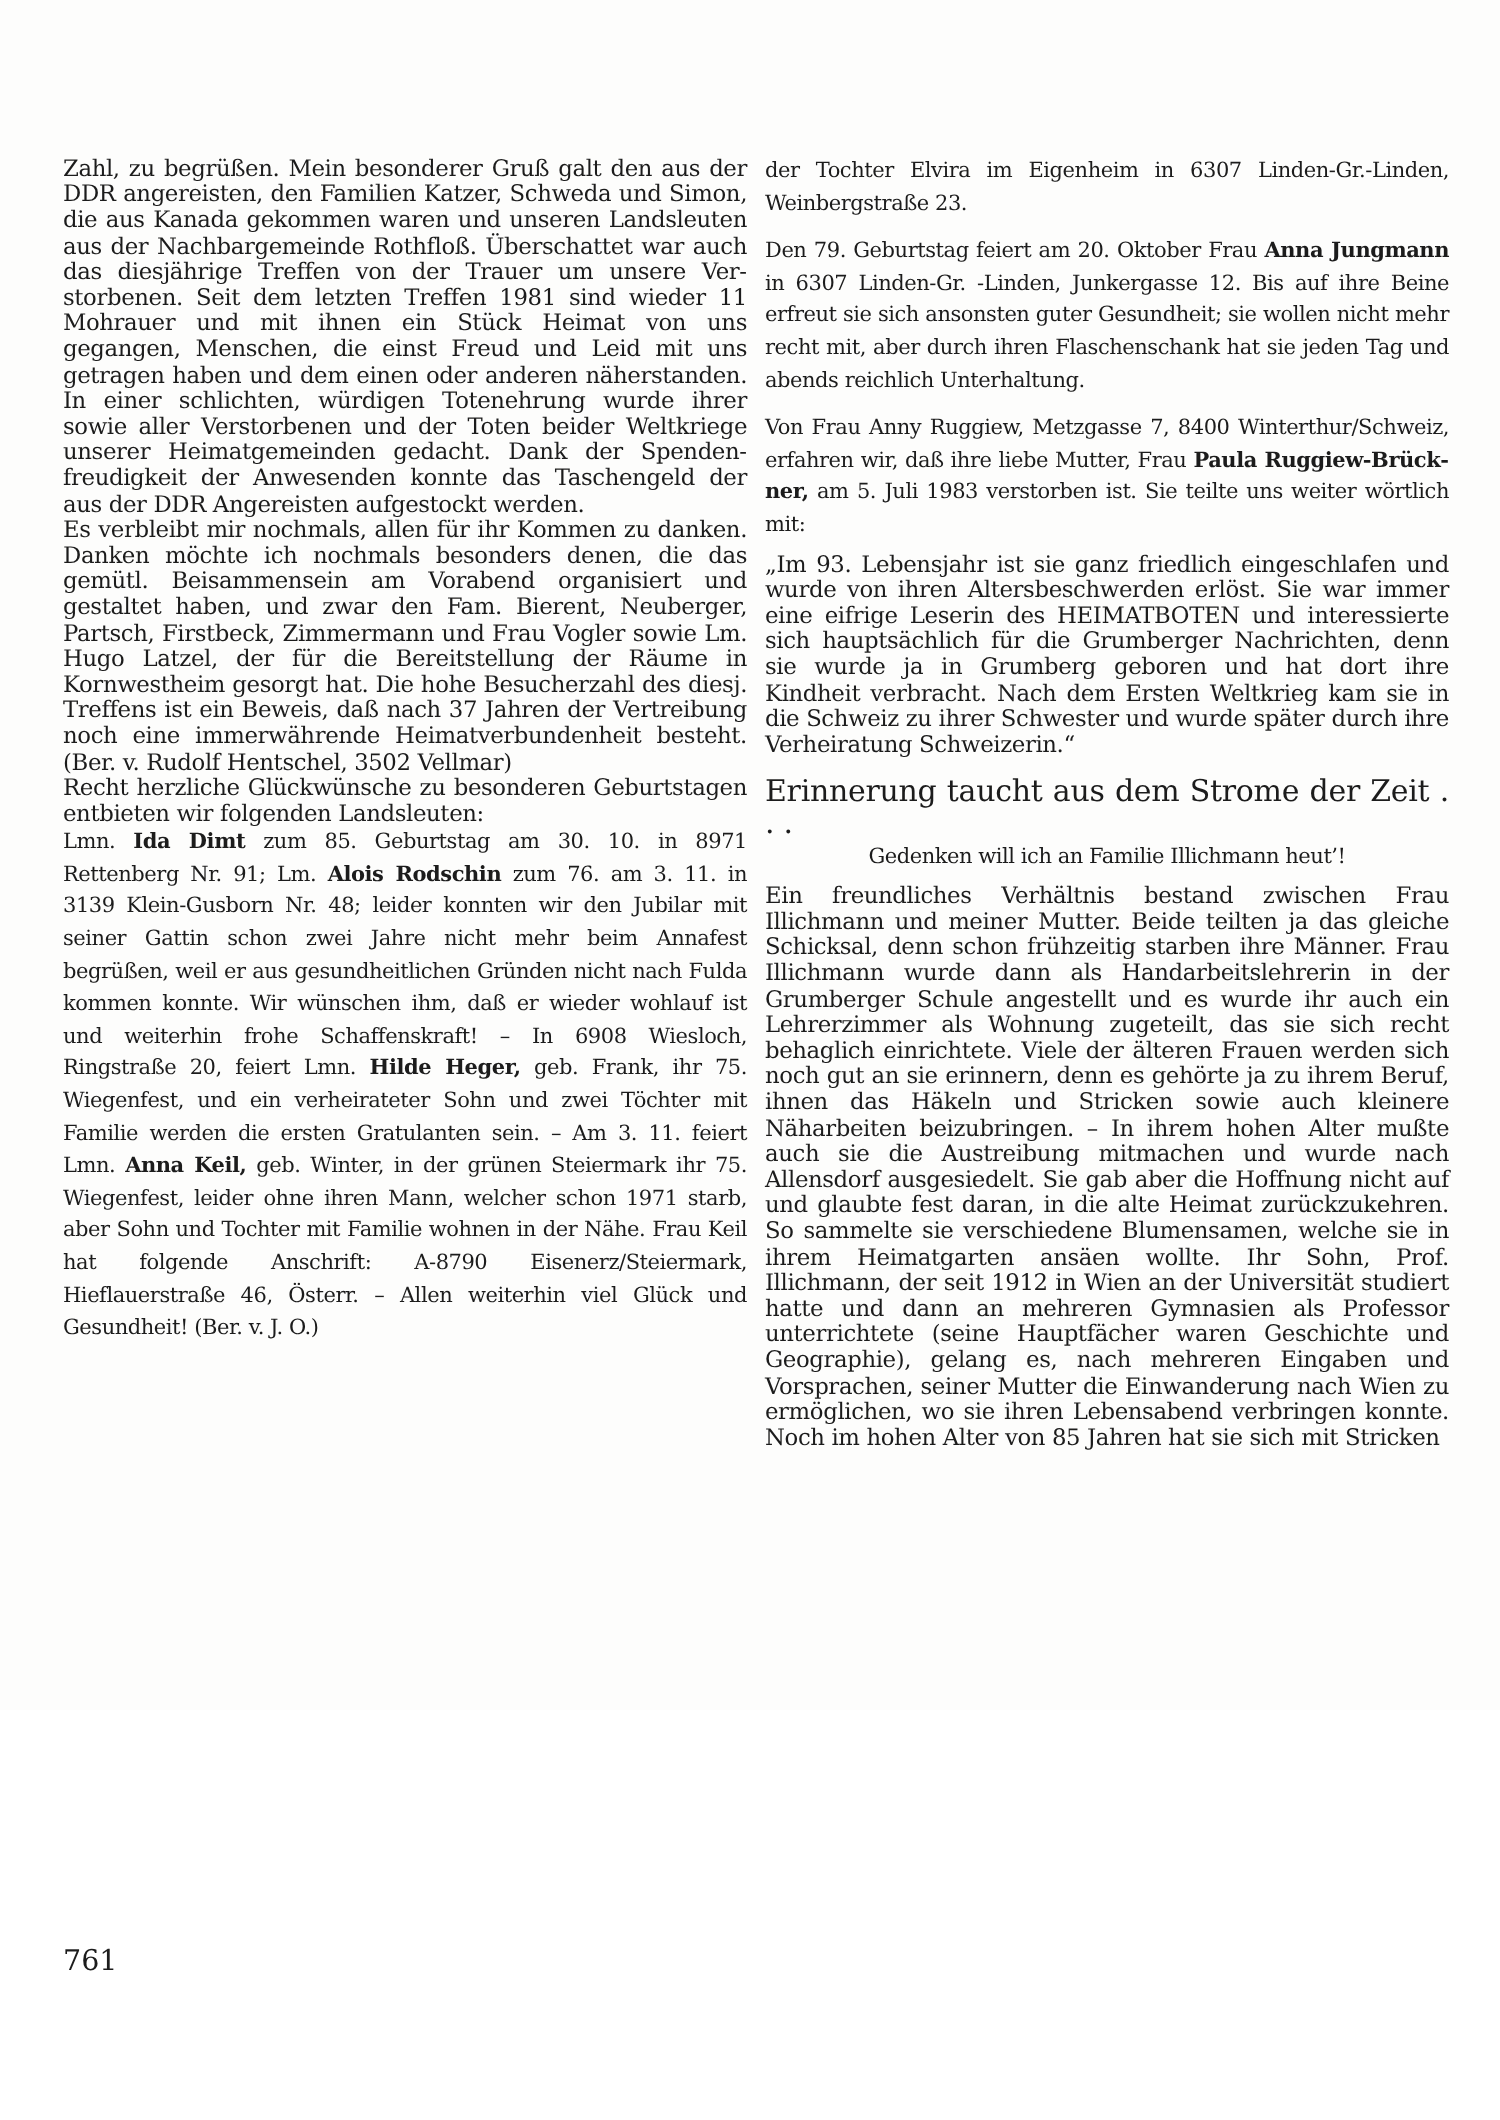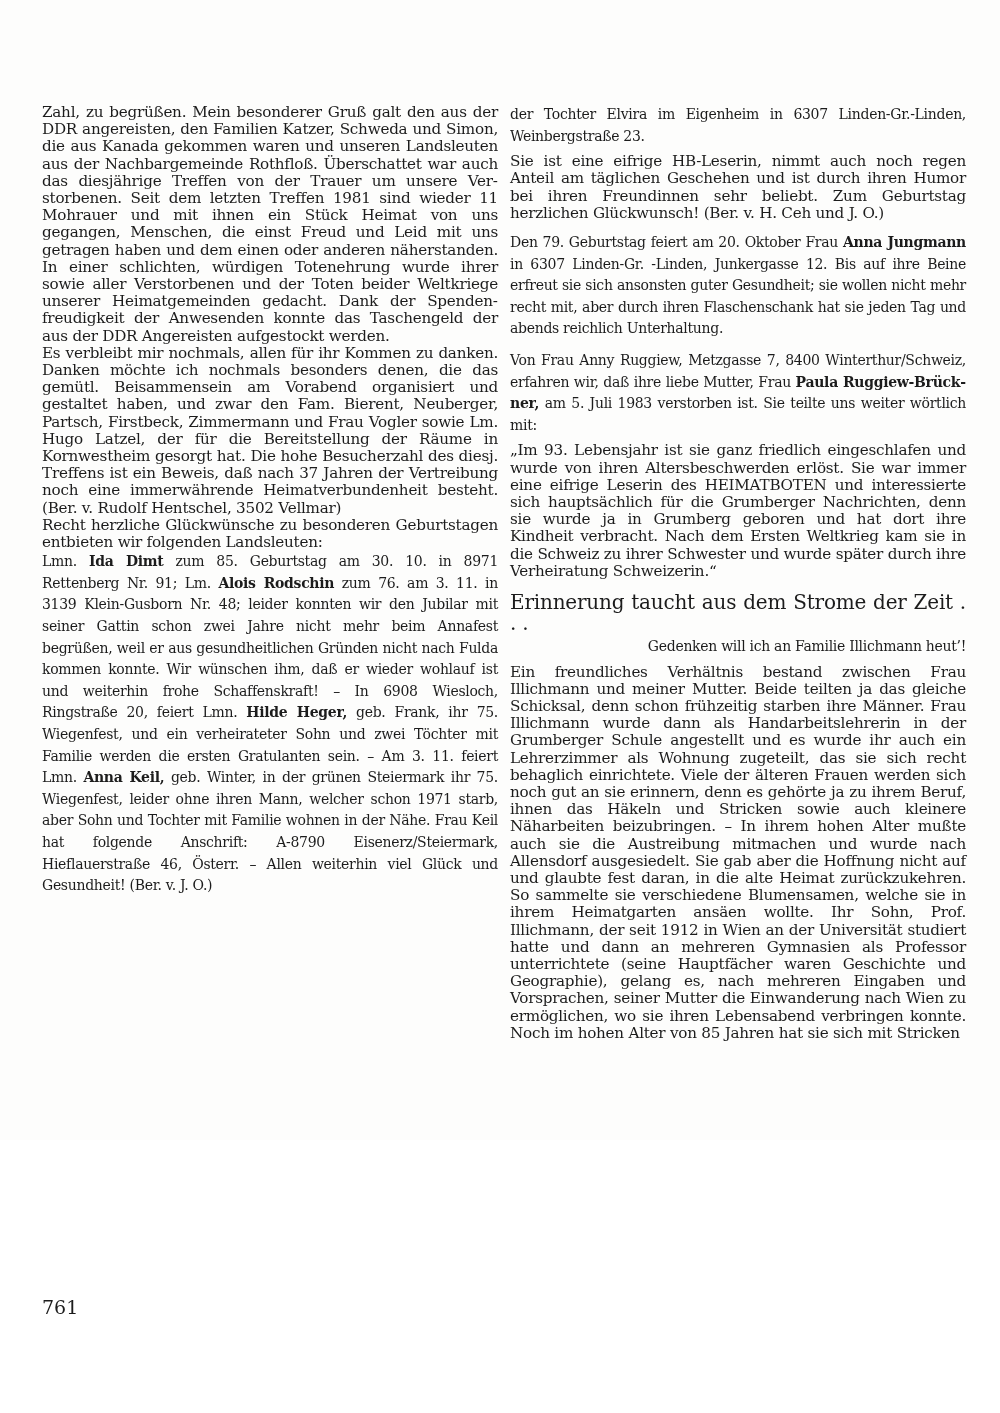--- a/index.html
+++ b/index.html
@@ -84,26 +84,25 @@
 
 
     <p class="small">Recht herzliche Glückwünsche zu besonderen Ge­burtstagen entbieten wir folgenden Landsleuten:</p>
 
     <p class="large"><span>Lmn. </span><b>Ida Dimt</b><span> zum 85. Geburtstag am 30. 10. in 8971 Rettenberg Nr. 91; Lm. </span><b>Alois Rod­schin</b><span> zum 76. am 3. 11. in 3139 Klein-Gusborn Nr. 48; leider konnten wir den Jubilar mit seiner Gattin schon zwei Jahre nicht mehr beim Annafest begrüßen, weil er aus gesund­heitlichen Gründen nicht nach Fulda kom­men konnte. Wir wünschen ihm, daß er wie­der wohlauf ist und weiterhin frohe Schaf­fenskraft! – In 6908 Wiesloch, Ringstraße 20, feiert Lmn. </span><b>Hilde Heger,</b><span> geb. Frank, ihr 75. Wiegenfest, und ein verheirateter Sohn und zwei Töchter mit Familie werden die ersten Gratulanten sein. – Am 3. 11. feiert Lmn. </span><b>Anna Keil,</b><span> geb. Winter, in der grünen Steier­mark ihr 75. Wiegenfest, leider ohne ihren Mann, welcher schon 1971 starb, aber Sohn und Tochter mit Familie wohnen in der Nähe. Frau Keil hat folgende Anschrift: A-8790 Ei­senerz/Steiermark, Hieflauerstraße 46, Österr. – Allen weiterhin viel Glück und Gesundheit! (Ber. v. J. O.)</span></p>
 
   </div>
 
   <div class="col col-right">
     <p class="large">der Tochter Elvira im Eigenheim in 6307 Linden-Gr.-Linden, Weinbergstraße 23.</p>
-    <p class="small gap-s">Sie ist eine eifrige HB-Leserin, nimmt auch noch regen Anteil am täglichen Geschehen und ist durch ihren Humor bei ihren Freundinnen sehr beliebt. Zum Geburtstag herzlichen Glückwunsch! (Ber. v. H. Ceh und J. O.)</p>
 
     <p class="large gap-m"><span>Den 79. Geburtstag feiert am 20. Oktober Frau </span><b>Anna Jungmann</b><span> in 6307 Linden-Gr. -Linden, Junkergasse 12. Bis auf ihre Beine erfreut sie sich ansonsten guter Gesundheit; sie wollen nicht mehr recht mit, aber durch ihren Flaschenschank hat sie jeden Tag und abends reichlich Unterhaltung.</span></p>
 
     <p class="large gap-m"><span>Von Frau Anny Ruggiew, Metzgasse 7, 8400 Winterthur/Schweiz, erfahren wir, daß ihre liebe Mutter, Frau </span><b>Paula Ruggiew-Brück­ner,</b><span> am 5. Juli 1983 verstorben ist. Sie teilte uns weiter wörtlich mit:</span></p>
     <p class="small gap-s">„Im 93. Lebensjahr ist sie ganz friedlich eingeschla­fen und wurde von ihren Altersbeschwerden erlöst. Sie war immer eine eifrige Leserin des HEIMATBO­TEN und interessierte sich hauptsächlich für die Grumberger Nachrichten, denn sie wurde ja in Grumberg geboren und hat dort ihre Kindheit verbracht. Nach dem Ersten Weltkrieg kam sie in die Schweiz zu ihrer Schwester und wurde später durch ihre Verheiratung Schweizerin.“</p>
 
     <h3 class="article-title">Erinnerung taucht aus dem Strome der Zeit . . .</h3>
-    <p class="large" style="text-align:right">Gedenken will ich an Familie Illichmann heut’!</p>
+    <p class="large" style="text-align:center">Gedenken will ich an Familie Illichmann heut’!</p>
     <p class="small gap-s">Ein freundliches Verhältnis bestand zwischen Frau Illichmann und meiner Mutter. Beide teilten ja das gleiche Schicksal, denn schon frühzeitig starben ihre Männer. Frau Illichmann wurde dann als Hand­arbeitslehrerin in der Grumberger Schule ange­stellt und es wurde ihr auch ein Lehrerzimmer als Wohnung zugeteilt, das sie sich recht behaglich einrichtete. Viele der älteren Frauen werden sich noch gut an sie erinnern, denn es gehörte ja zu ihrem Beruf, ihnen das Häkeln und Stricken sowie auch kleinere Näharbeiten beizubringen. – In ihrem ho­hen Alter mußte auch sie die Austreibung mitma­chen und wurde nach Allensdorf ausgesiedelt. Sie gab aber die Hoffnung nicht auf und glaubte fest daran, in die alte Heimat zurückzukehren. So sam­melte sie verschiedene Blumensamen, welche sie in ihrem Heimatgarten ansäen wollte. Ihr Sohn, Prof. Illichmann, der seit 1912 in Wien an der Universität studiert hatte und dann an mehreren Gymnasien als Professor unterrichtete (seine Hauptfächer waren Geschichte und Geographie), gelang es, nach meh­reren Eingaben und Vorsprachen, seiner Mutter die Einwanderung nach Wien zu ermöglichen, wo sie ihren Lebensabend verbringen konnte. Noch im hohen Alter von 85 Jahren hat sie sich mit Stricken</p>
   </div>
 
   <div class="page-number">761</div>
 </div>
 
 </body></html>

